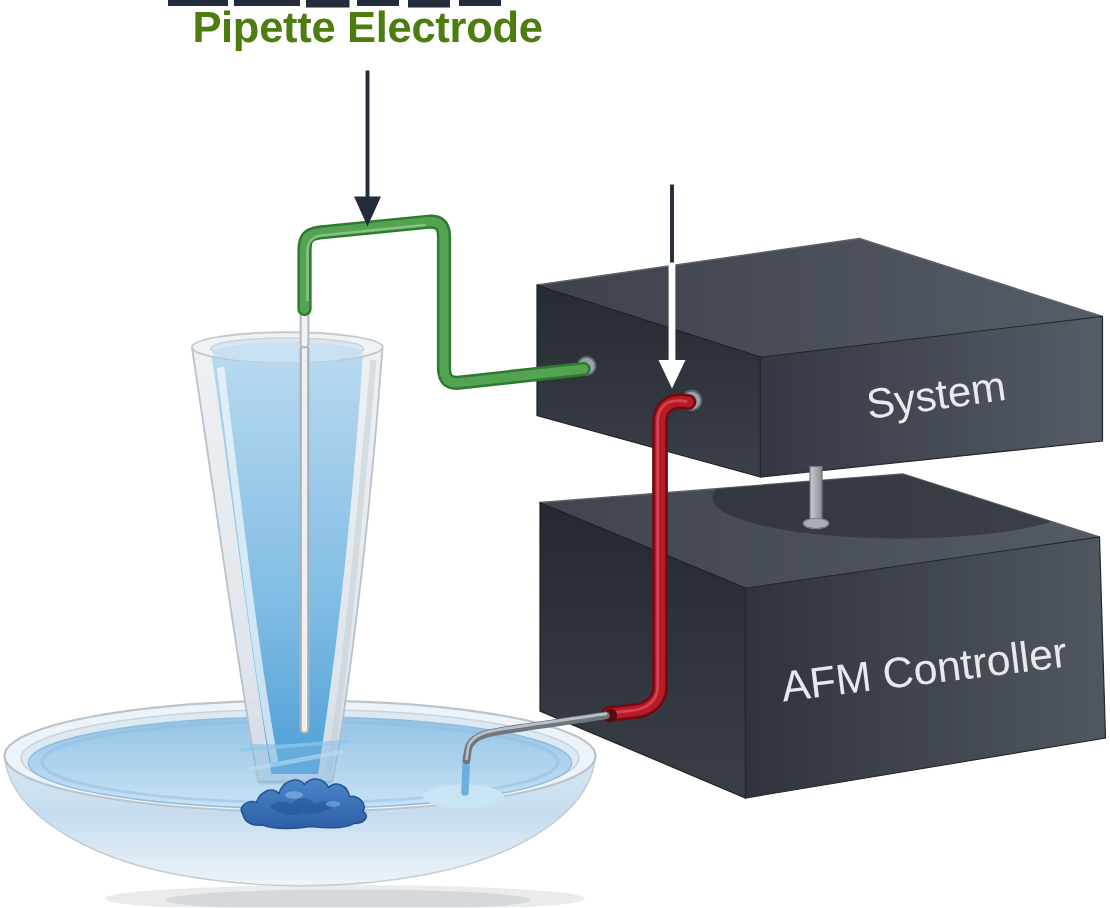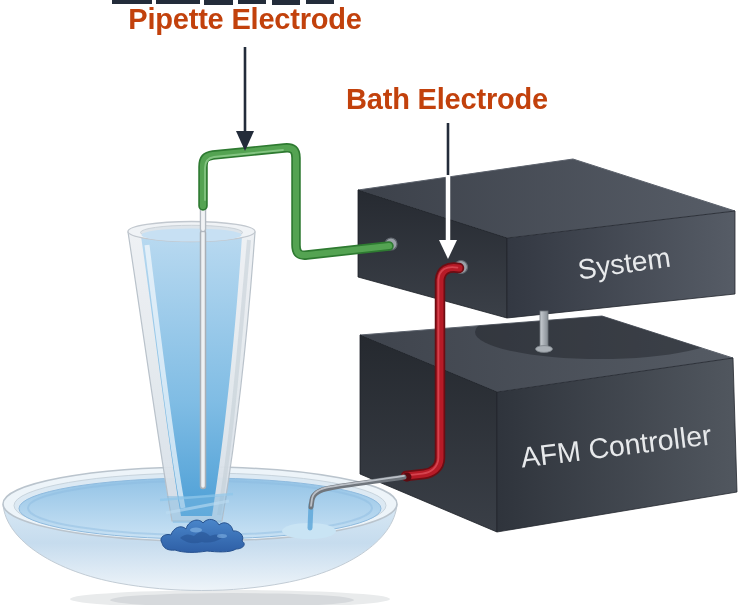--- a/index.html
+++ b/index.html
@@ -1,20 +1,20 @@
 <!DOCTYPE html>
 <html><head>
 <meta charset="utf-8">
 <style>
   html,body{margin:0;padding:0;background:#ffffff;}
   .figure{position:relative;width:740px;height:605px;background:#ffffff;overflow:hidden;
           font-family:"Liberation Sans",sans-serif;}
   .figure svg{position:absolute;left:0;top:0;}
   .callout{position:absolute;font-weight:700;font-size:29px;letter-spacing:-0.2px;
-           color:#c2410c;white-space:nowrap;transform:translateX(-50%);}
+           color:#4d7c0f;white-space:nowrap;transform:translateX(-50%);}
   .callout.pipette{left:245px;top:3px;}
   .callout.bath{left:447px;top:83px;}
 </style>
 </head>
 <body>
 
 <div class="figure">
 
 <svg width="740" height="605" viewBox="0 0 740 605">
   <defs>
@@ -175,15 +175,14 @@
     <polygon points="245,151 236,131 254,131" fill="#232c3a"></polygon>
   </g>
   <g>
     <line x1="448" y1="123" x2="448" y2="177" stroke="#232c3a" stroke-width="2.6"></line>
     <line x1="448" y1="175" x2="448" y2="243" stroke="#ffffff" stroke-width="4.5"></line>
     <polygon points="448,259 439,240 457,240" fill="#ffffff"></polygon>
   </g>
 </svg>
 
 <div class="callout pipette">Pipette Electrode</div>
-<div class="callout bath">Bath Electrode</div>
 
 </div>
 
 </body></html>

